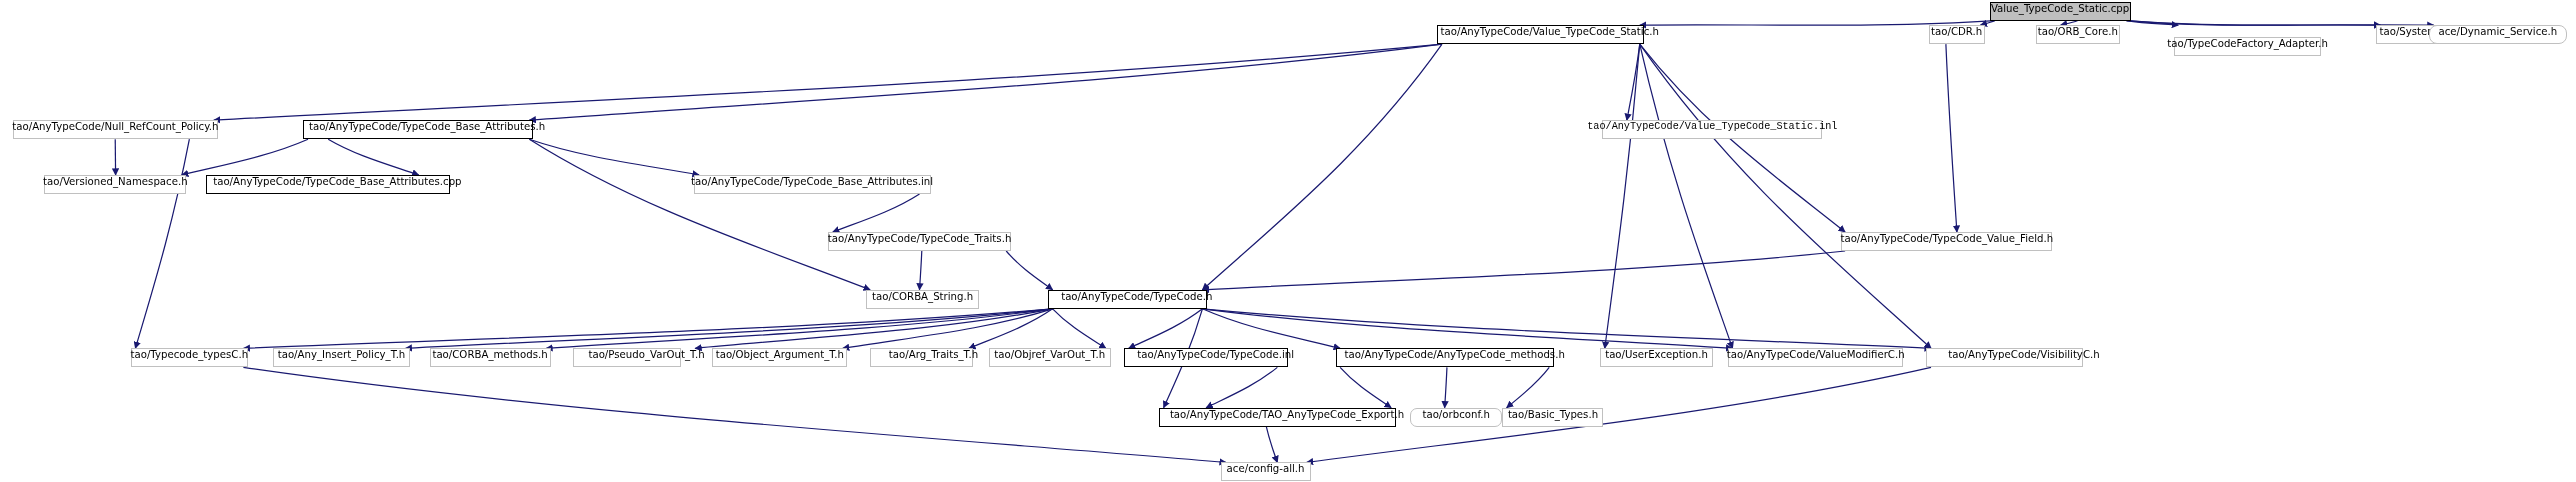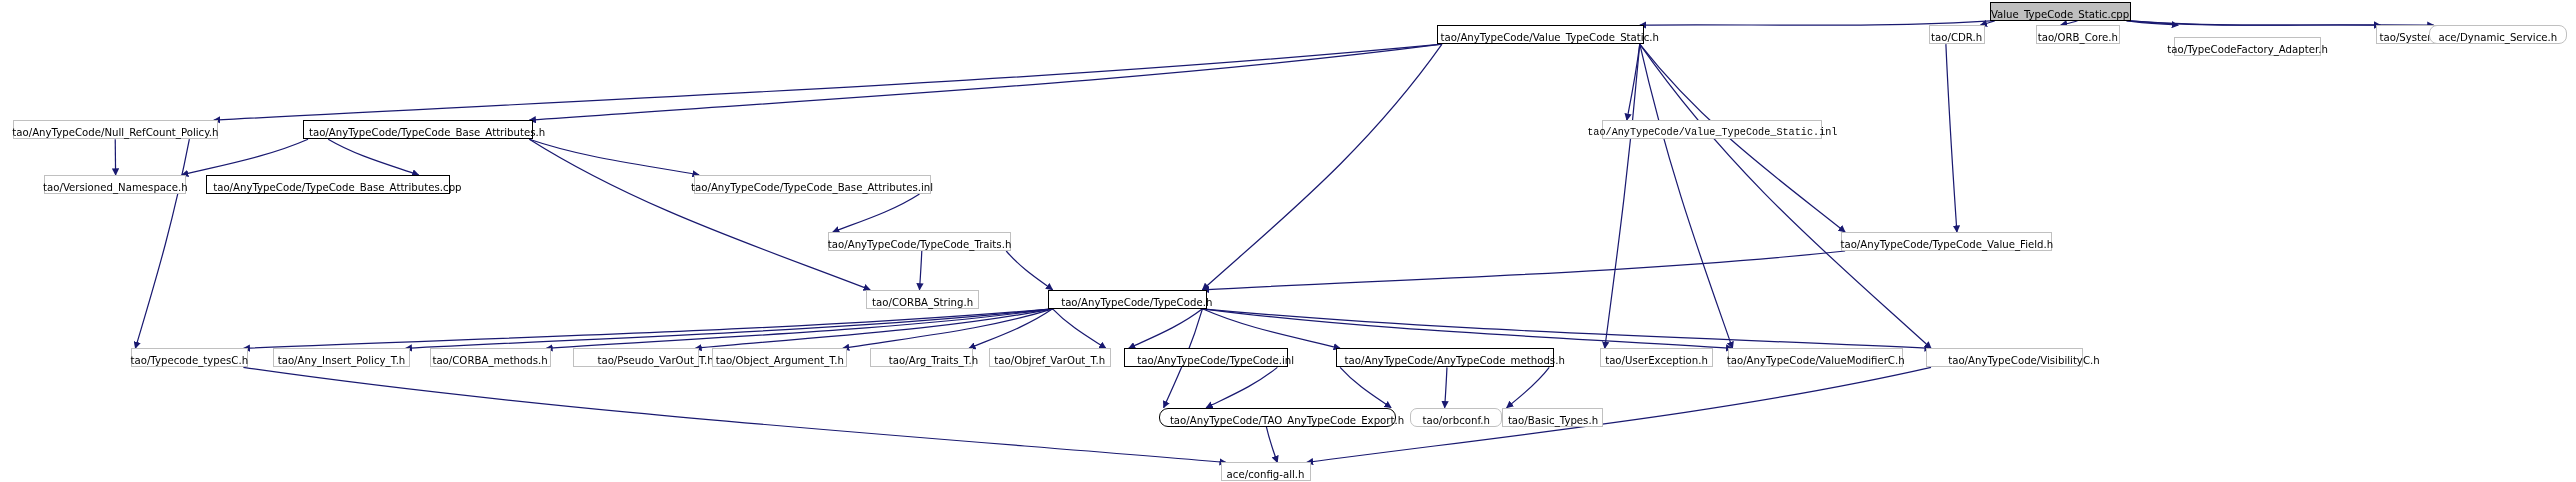--- a/index.html
+++ b/index.html
@@ -20,21 +20,21 @@
     left: 0;
     top: 0;
     width: 2576px;
     height: 483px;
     pointer-events: none;
   }
   .node {
     position: absolute;
     box-sizing: border-box;
     display: flex;
-    align-items: flex-end;
+    align-items: flex-start;
     justify-content: center;
     height: 19px;
     background: #ffffff;
     border: 0.8px solid #c0c0c0;
     color: #000000;
     font-size: 10.6px;
     line-height: 10.6px;
     white-space: nowrap;
     padding: 0 5.3px;
     letter-spacing: 0px;
@@ -163,21 +163,21 @@
       </div>
       <div class="node" style="left: 131px; top: 348px; width: 117px;">
         <span class="node-label">tao/Typecode_typesC.h</span>
       </div>
       <div class="node" style="left: 273px; top: 348px; width: 137px;">
         <span class="node-label">tao/Any_Insert_Policy_T.h</span>
       </div>
       <div class="node" style="left: 430px; top: 348px; width: 121px;">
         <span class="node-label">tao/CORBA_methods.h</span>
       </div>
-      <div class="node" style="left: 573px; top: 348px; width: 126px; padding-left: 44px;">
+      <div class="node" style="left: 573px; top: 348px; width: 108px; padding-left: 44px;">
         <span class="node-label">tao/Pseudo_VarOut_T.h</span>
       </div>
       <div class="node" style="left: 712px; top: 348px; width: 135px;">
         <span class="node-label">tao/Object_Argument_T.h</span>
       </div>
       <div class="node" style="left: 870px; top: 348px; width: 103px; padding-left: 30px;">
         <span class="node-label">tao/Arg_Traits_T.h</span>
       </div>
       <div class="node" style="left: 989px; top: 348px; width: 122px;">
         <span class="node-label">tao/Objref_VarOut_T.h</span>
@@ -190,21 +190,21 @@
       </div>
       <div class="node" style="left: 1600px; top: 348px; width: 113px;">
         <span class="node-label">tao/UserException.h</span>
       </div>
       <div class="node" style="left: 1728px; top: 348px; width: 175px;">
         <span class="node-label">tao/AnyTypeCode/ValueModifierC.h</span>
       </div>
       <div class="node" style="left: 1926px; top: 348px; width: 157px; padding-left: 45px;">
         <span class="node-label">tao/AnyTypeCode/VisibilityC.h</span>
       </div>
-      <div class="node emph" style="left: 1159px; top: 408px; width: 237px; border-radius: 9px;">
+      <div class="node emph" style="left: 1159px; top: 408px; width: 237px;">
         <span class="node-label">tao/AnyTypeCode/TAO_AnyTypeCode_Export.h</span>
       </div>
       <div class="node" style="left: 1410px; top: 408px; width: 92px; border-radius: 7px;">
         <span class="node-label">tao/orbconf.h</span>
       </div>
       <div class="node" style="left: 1502px; top: 408px; width: 101px;">
         <span class="node-label">tao/Basic_Types.h</span>
       </div>
       <div class="node" style="left: 1221px; top: 462px; width: 90px;">
         <span class="node-label">ace/config-all.h</span>

